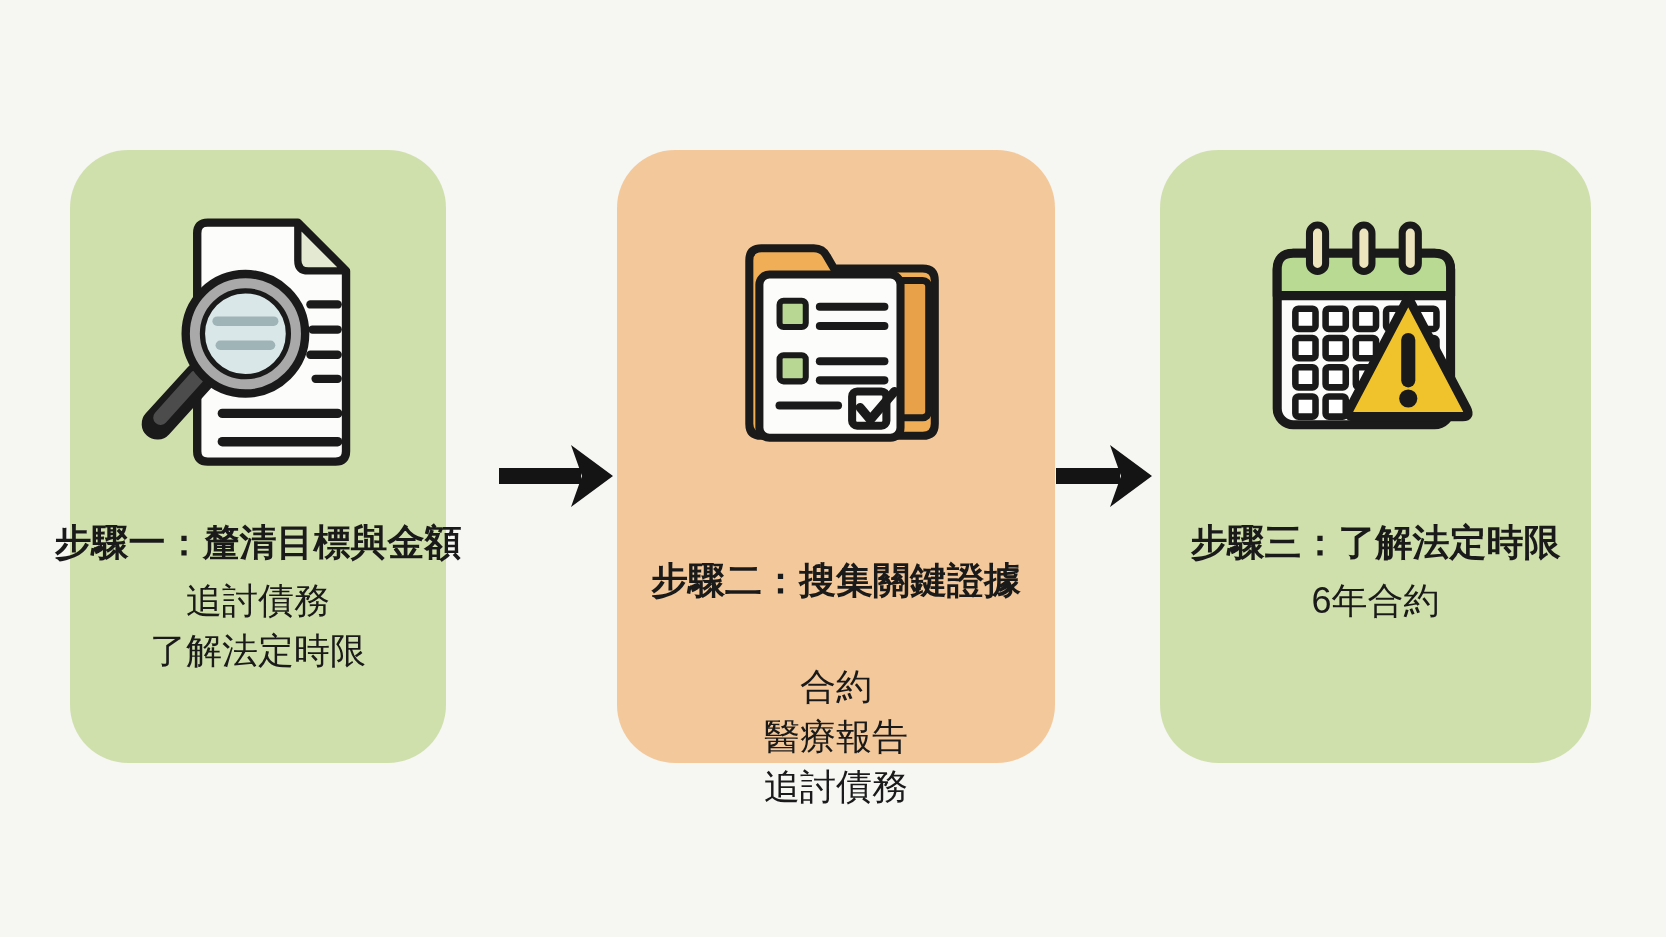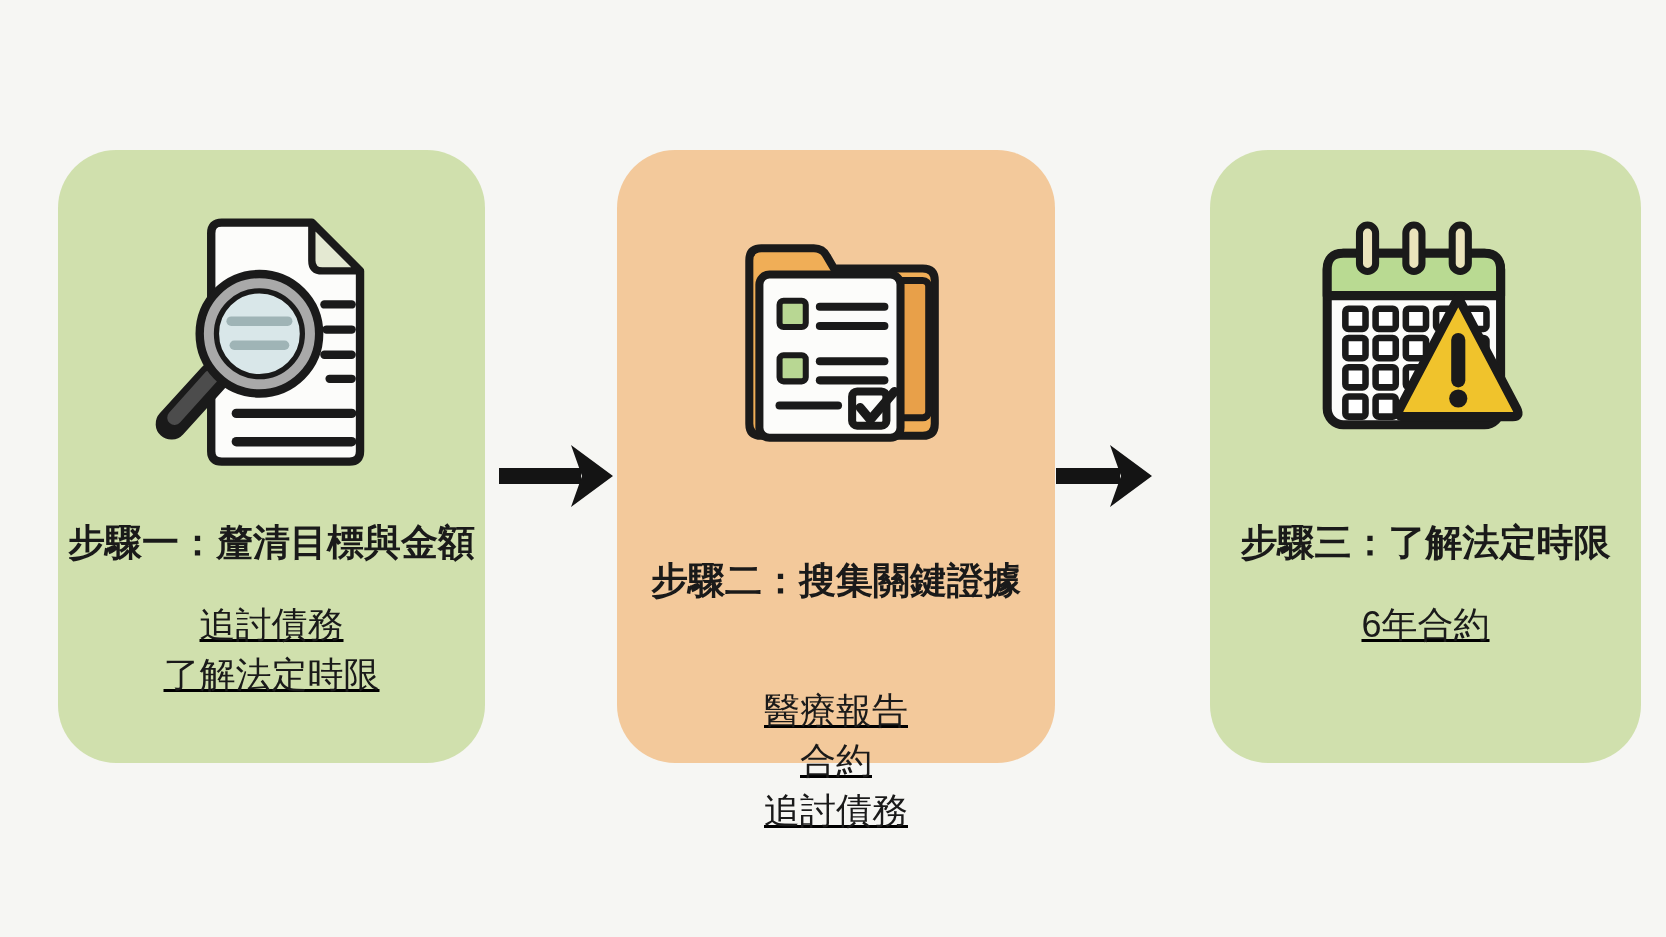--- a/index.html
+++ b/index.html
@@ -16,46 +16,45 @@
     top: 150px;
     height: 613px;
     border-radius: 58px;
     display: flex;
     flex-direction: column;
     align-items: center;
   }
   .card-green  { background: var(--card-green, #d0e0ad); }
   .card-orange { background: var(--card-orange, #f3c99b); gap: 48px; }
 
-  #card-1 { left: 58px;   width: 427px; }
+  #card-1 { left: 70px;   width: 376px; }
   #card-2 { left: 617px;  width: 438px; }
-  #card-3 { left: 1210px; width: 431px; }
+  #card-3 { left: 1160px; width: 431px; }
 
   .icon-box {
     margin-top: 58px;
     height: 262px;
     display: flex;
     align-items: center;
     justify-content: center;
   }
   .icon-box svg { display: block; }
 
   .card-title {
     margin-top: 48px;
     font-size: 37px;
     font-weight: 700;
     letter-spacing: 0px;
     white-space: nowrap;
     color: var(--text-dark, #1a1a1a);
     text-align: center;
   }
   .card-body {
-    margin-top: 32px;
+    margin-top: 8px;
     text-align: center;
-    text-decoration: underline;
   }
   .body-line {
     font-size: 36px;
     line-height: 50px;
     color: var(--text-dark, #1a1a1a);
     white-space: nowrap;
   }
 
   .flow-arrow { position: absolute; top: 438px; }
   #arrow-1 { left: 499px; }
@@ -119,22 +118,22 @@
         <line x1="104" y1="152" x2="168" y2="152" stroke="#1a1a1a" stroke-width="8" stroke-linecap="round"></line>
         <line x1="104" y1="171" x2="168" y2="171" stroke="#1a1a1a" stroke-width="8" stroke-linecap="round"></line>
         <line x1="64" y1="196" x2="122" y2="196" stroke="#1a1a1a" stroke-width="8" stroke-linecap="round"></line>
 
         <rect x="136" y="182" width="34" height="34" rx="5" style="fill:var(--paper-white)" stroke="#1a1a1a" stroke-width="8"></rect>
         <path d="M144 198 l10 12 l24 -28" fill="none" stroke="#1a1a1a" stroke-width="9" stroke-linecap="round" stroke-linejoin="round"></path>
       </svg>
     </div>
     <div class="card-title">步驟二：搜集關鍵證據</div>
     <div class="card-body">
+      <div class="body-line">合約</div>
       <div class="body-line">醫療報告</div>
-      <div class="body-line">合約</div>
       <div class="body-line">追討債務</div>
     </div>
   </div>
 
   <svg class="flow-arrow" id="arrow-2" width="96" height="76" viewBox="0 0 96 76">
     <rect x="0" y="30" width="64" height="16" style="fill:var(--arrow-black)"></rect>
     <polygon points="54,7 96,38 54,69 65,38" style="fill:var(--arrow-black)"></polygon>
   </svg>
 
   <div class="card card-green" id="card-3">

